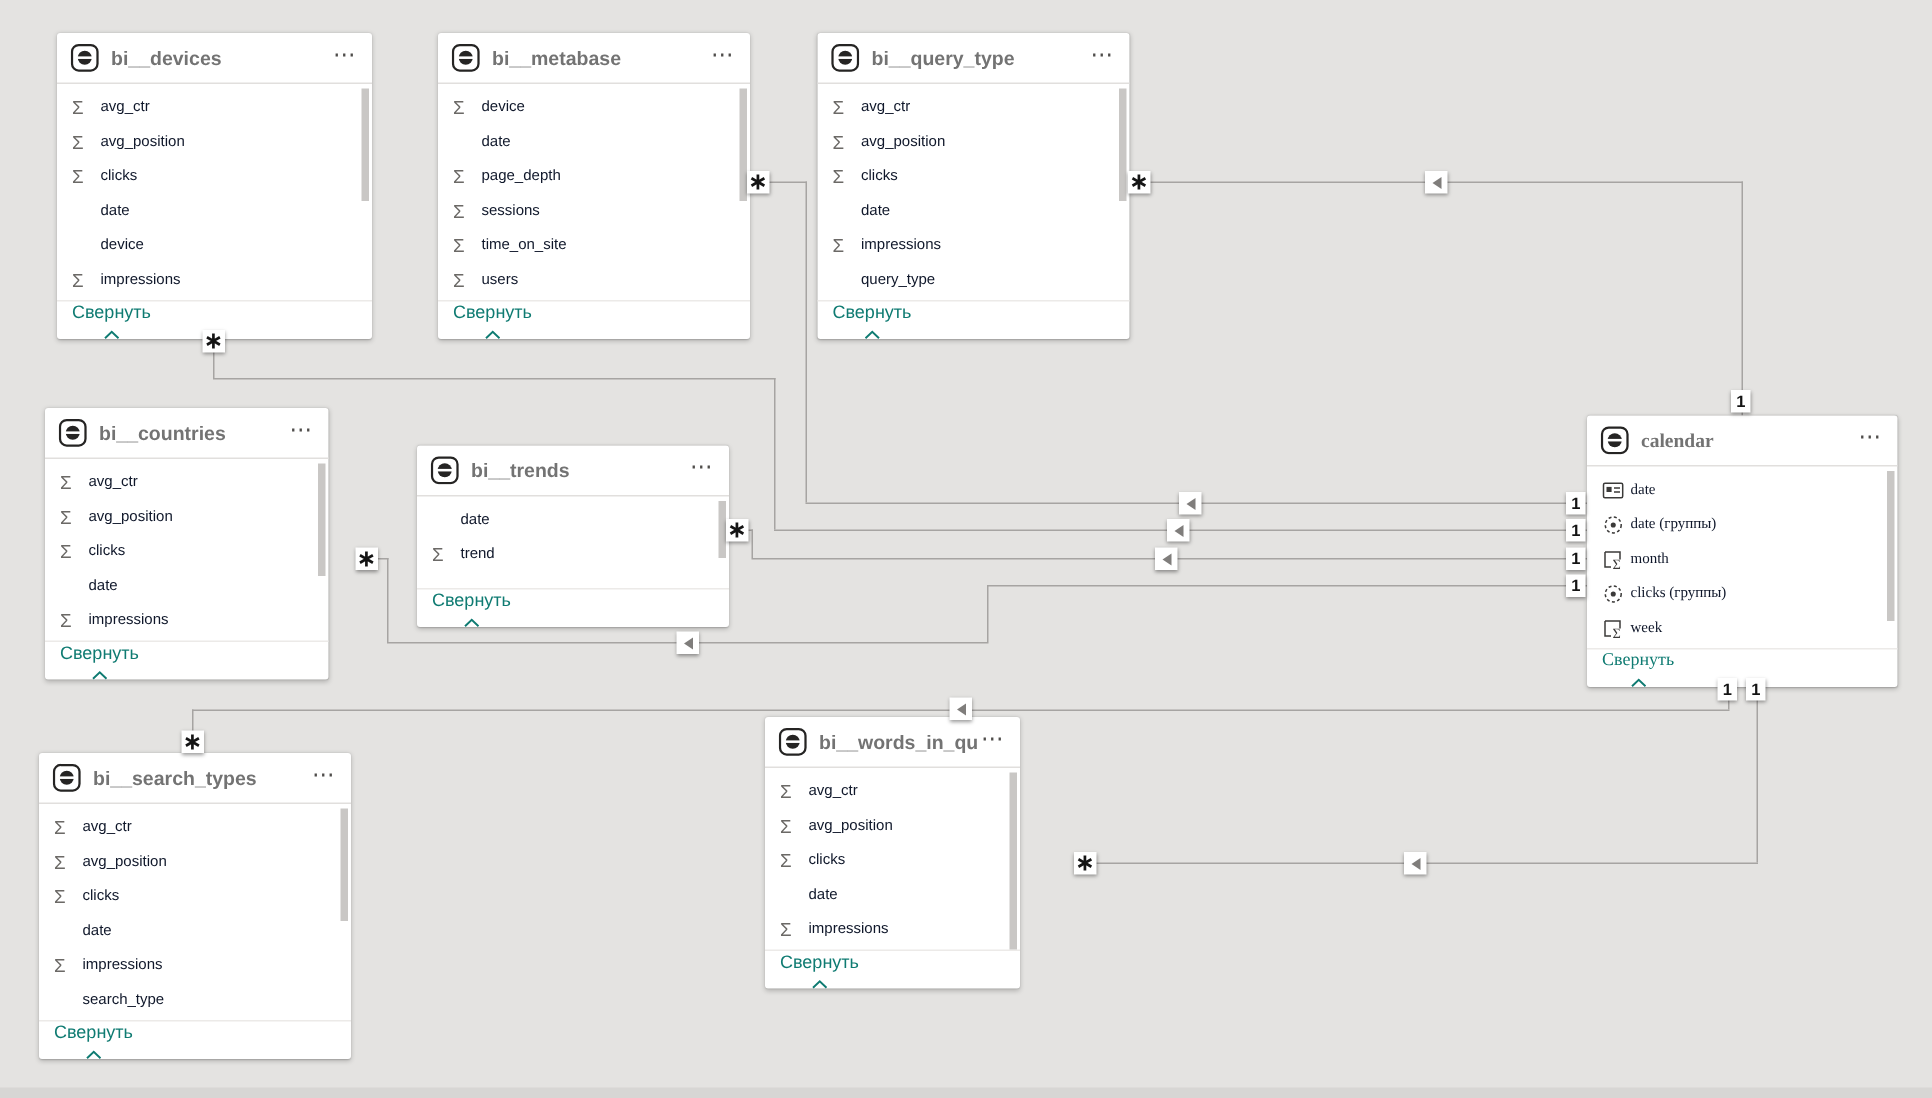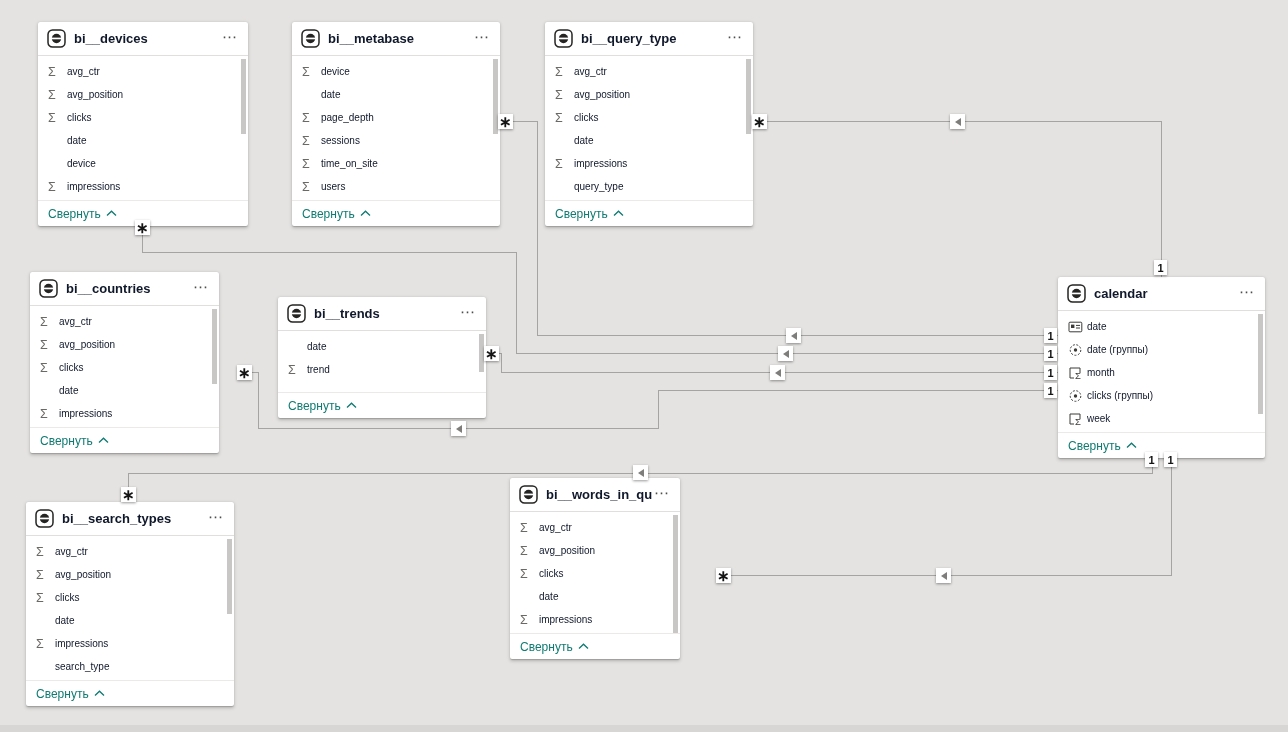--- a/index.html
+++ b/index.html
@@ -17,30 +17,30 @@
   .arrowchip{position:absolute;z-index:6;width:15px;height:15px;background:#fff;
         box-shadow:0 1px 2.5px rgba(0,0,0,.4);display:flex;align-items:center;justify-content:center;box-sizing:border-box;}
   .arrowchip i{display:block;width:0;height:0;border-top:4.5px solid transparent;
         border-bottom:4.5px solid transparent;border-right:6.5px solid #7f7d7b;}
 
   
   .card{position:absolute;z-index:3;background:#fff;border-radius:2px;
         box-shadow:0 1.2px 3.6px rgba(0,0,0,.22),0 .3px .9px rgba(0,0,0,.15);}
   .hdr{display:flex;align-items:center;height:33px;padding:0 8px 0 9px;border-bottom:1px solid #e1dfdd;cursor:grab;}
   .tbl-icon{display:flex;align-items:center;margin-right:8px;flex:0 0 auto;}
-  .tname{flex:1 1 auto;font-size:13px;font-weight:bold;color:#0f172a;white-space:nowrap;overflow:hidden;}
+  .tname{flex:1 1 auto;font-size:13px;font-weight:bold;color:#737373;white-space:nowrap;overflow:hidden;}
   .menu{flex:0 0 auto;color:#4f4d4b;font-size:15px;line-height:10px;letter-spacing:1px;cursor:pointer;padding:2px 2px 6px 2px;}
   .flist{position:relative;padding:4px 0 2px 0;}
   .frow{display:flex;align-items:center;height:23px;padding-left:10px;}
   .fi{width:19px;flex:0 0 19px;font-size:13px;color:#6b6966;display:flex;align-items:center;}
   .fi.sig{font-size:12.5px;}
   .flabel{font-size:10px;color:#0f172a;white-space:nowrap;}
   .sbar{position:absolute;right:2px;width:5px;background:#c9c7c5;z-index:4;}
   .foot{height:25px;display:flex;align-items:center;padding-left:10px;border-top:1px solid #eceae8;}
-  .collapse{display:flex;align-items:center;gap:5px;color:#0f7b72;font-size:12px;cursor:pointer;text-decoration:none;}
+  .collapse{display:flex;align-items:center;gap:5px;color:#0f7b72;font-size:12px;cursor:pointer;text-decoration:none;flex-direction:column;}
 
   
   .bottom-strip{position:absolute;left:0;bottom:0;width:100%;height:7px;background:#d7d6d4;z-index:2;}
 </style>
 </head>
 <body>
 
 <div id="canvas">
 
   <div class="seg" style="left:500px;top:121px;width:38px;height:1px"></div>
@@ -338,21 +338,21 @@
         <span class="clabel">Свернуть</span>
         <span style="display:flex;align-items:center;">
           <svg width="11" height="7" viewBox="0 0 11 7">
                 <polyline points="1,5.5 5.5,1.2 10,5.5" fill="none" stroke="#0f7b72" stroke-width="1.3"></polyline>
               </svg>
         </span>
       </a>
     </div>
   </div>
 
-  <div class="card" style="left: 1058px; top: 277px; width: 207px;">
+  <div class="card" style="left: 1058px; top: 277px; width: 207px; font-family: Liberation Serif, serif;">
     <div class="hdr">
       <span class="tbl-icon">
         <svg width="19" height="19" viewBox="0 0 19 19">
           <rect x="1" y="1" width="17" height="17" rx="4.5" fill="none" stroke="#252423" stroke-width="1.5"></rect>
           <circle cx="9.5" cy="9.5" r="4.7" fill="#252423"></circle>
           <rect x="4" y="8.6" width="11" height="1.7" fill="#ffffff"></rect>
         </svg>
       </span>
       <span class="tname">calendar</span>
       <span class="menu">⋯</span>

